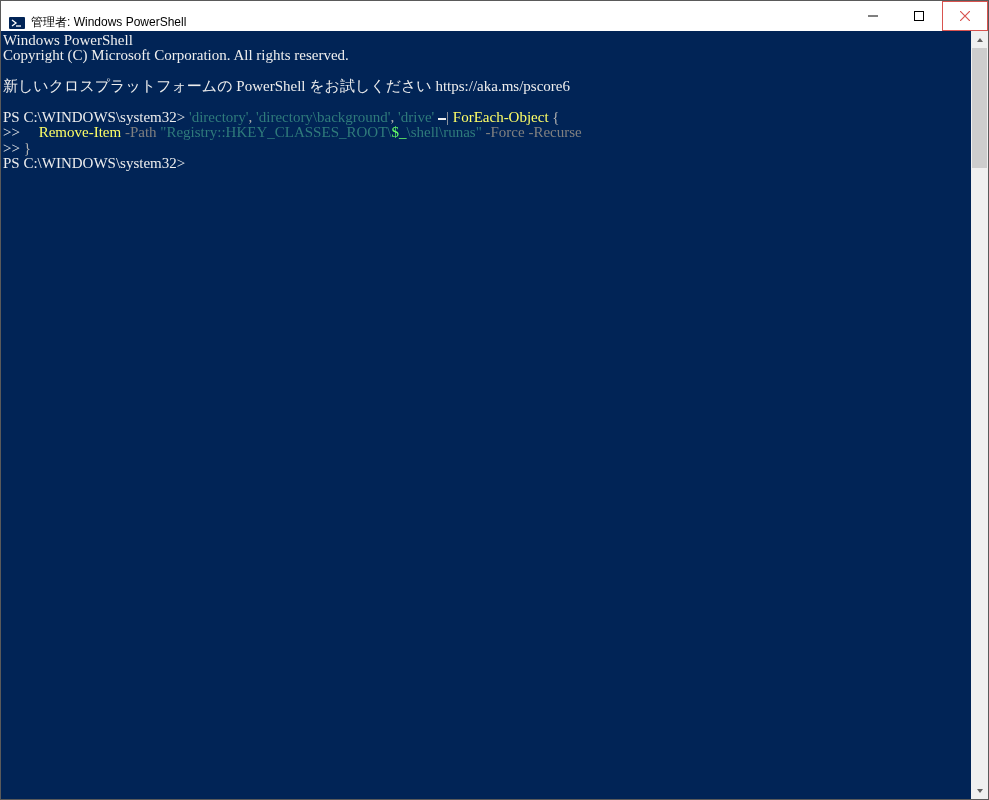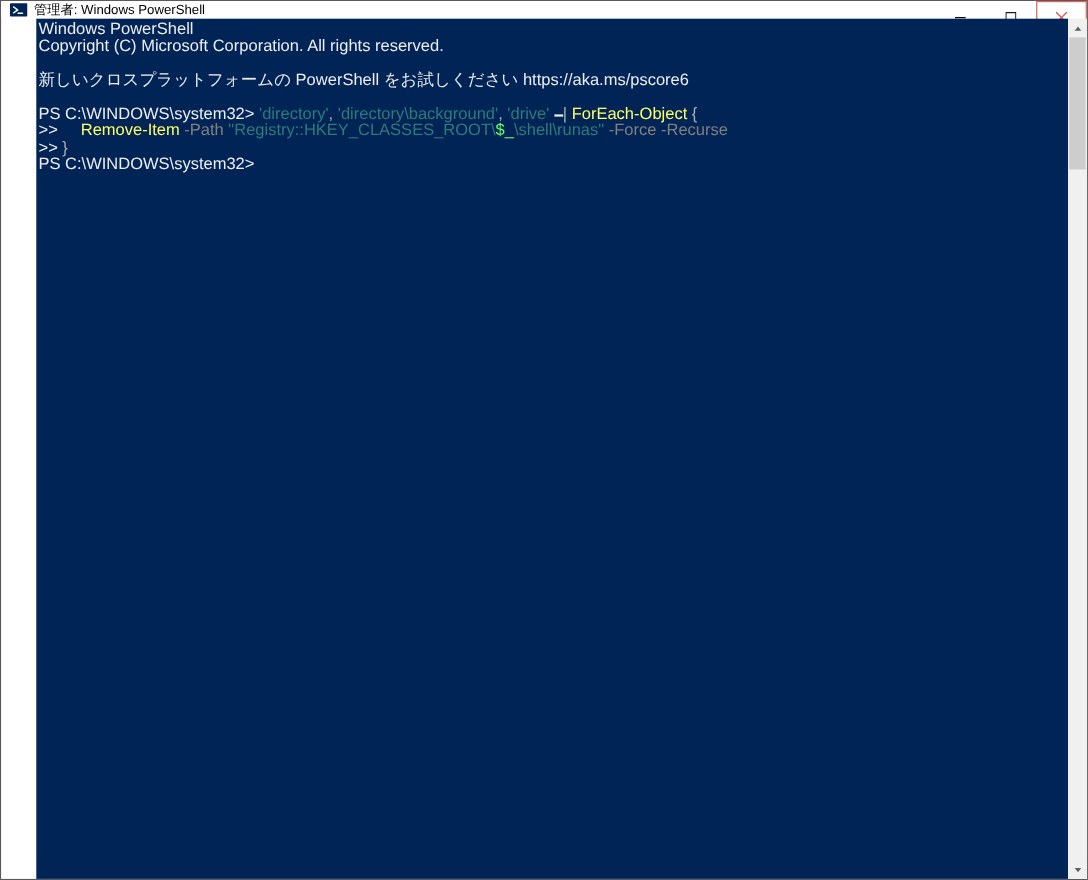--- a/index.html
+++ b/index.html
@@ -14,24 +14,24 @@
   .window {
     width: 989px;
     height: 800px;
     display: flex;
     flex-direction: column;
     box-sizing: border-box;
     border: 1px solid #5a5a5a;
     background: #fff;
   }
   .titlebar {
-    height: 16px;
+    height: 30px;
     background: #ffffff;
     display: flex;
-    align-items: flex-start;
+    align-items: flex-end;
     flex: 0 0 auto;
   }
   .titlebar-icon {
     width: 16px;
     height: 16px;
     margin-left: 8px;
     margin-right: 6px;
     display: inline-flex;
     align-items: center;
     justify-content: center;
@@ -63,28 +63,27 @@
 
   .client {
     flex: 1;
     display: flex;
     min-height: 0;
   }
   .terminal {
     flex: 1;
     background: #012456;
     color: #cccccc;
-    font-family: Liberation Sans, sans-serif;
+    font-family: Liberation Serif, serif;
     font-size: 15px;
     line-height: 15.4px;
     padding: 2px 0 0 2px;
     white-space: pre;
     overflow: hidden;
     letter-spacing: 0px;
-    margin-left: 32px;
   }
   .scrollbar {
     width: 17px;
     background: #f0f0f0;
     display: flex;
     flex-direction: column;
   }
   .sb-btn {
     height: 17px;
     background: #f0f0f0;

